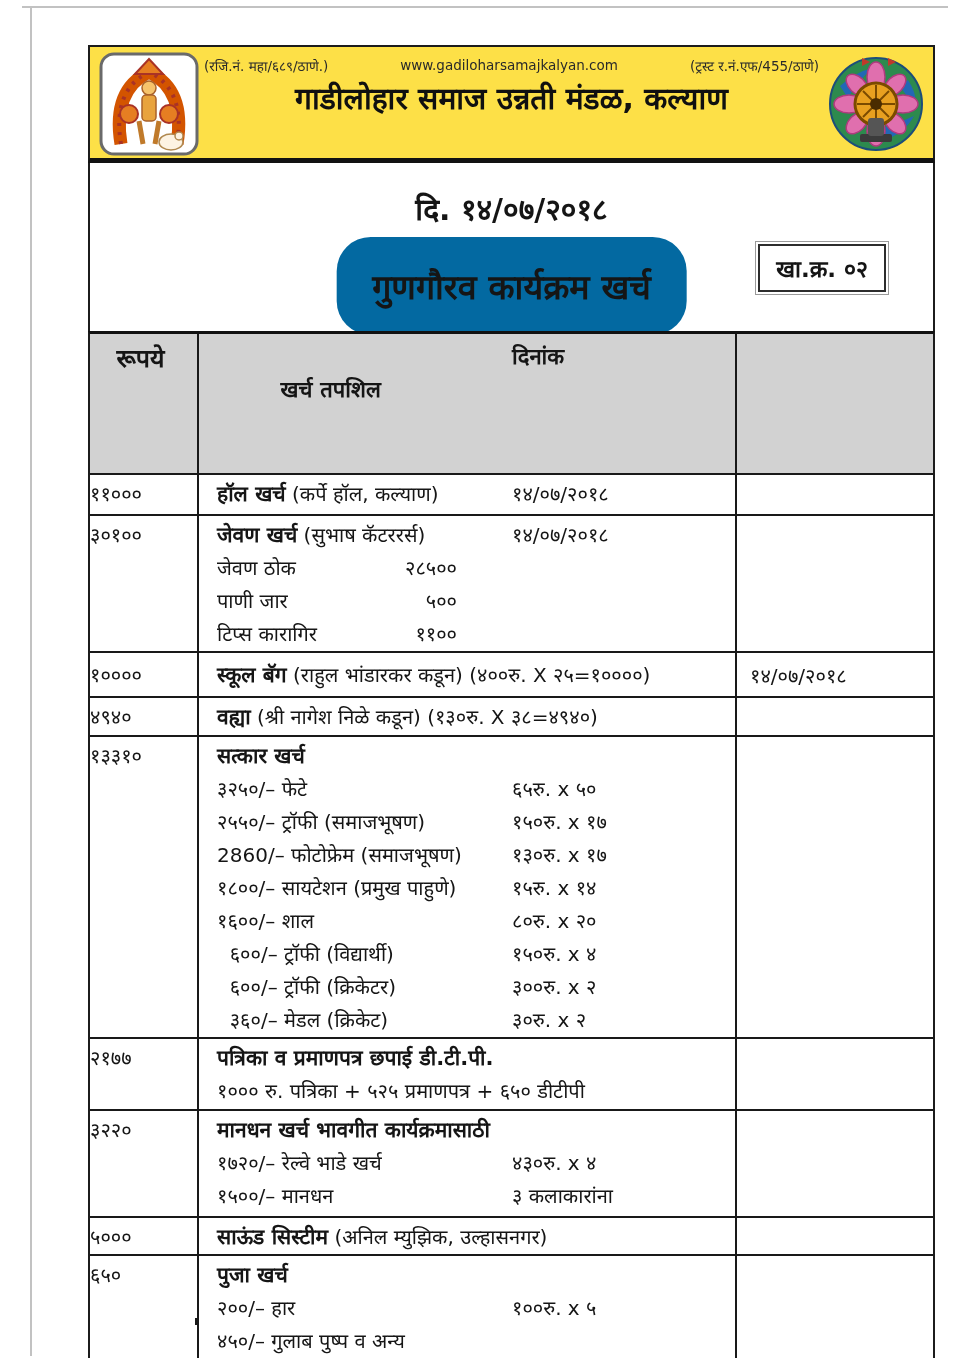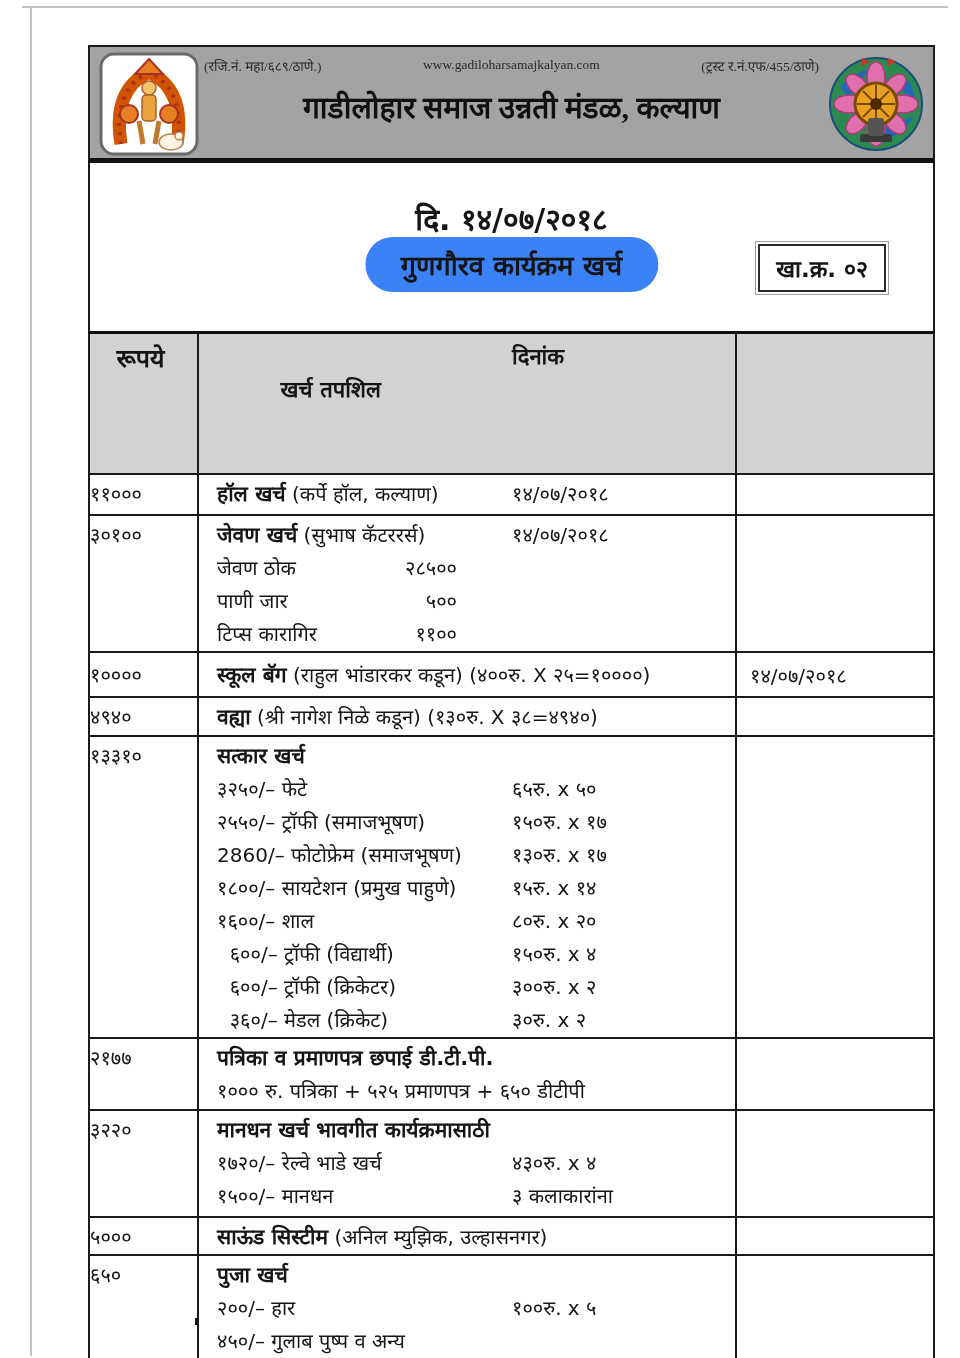--- a/index.html
+++ b/index.html
@@ -6,32 +6,32 @@
   body{
     width:960px;height:1358px;position:relative;background:#ffffff;
     font-family:"DejaVu Sans",sans-serif;color:#151515;overflow:hidden;
   }
   .scan-top{position:absolute;left:22px;top:6px;width:926px;height:2px;background:#c2c2c2;}
   .scan-left{position:absolute;left:30px;top:6px;width:2px;height:1350px;background:#c2c2c2;}
 
   .doc{position:absolute;left:88px;top:45px;width:847px;}
 
   
-  .masthead{height:111px;border:2px solid #1c1c1c;border-bottom:5px solid #111;position:relative;background:#a3a3a3;font-family:Liberation Serif, serif;}
+  .masthead{height:111px;border:2px solid #1c1c1c;border-bottom:5px solid #111;position:relative;background:#fde047;}
   .logo-left{position:absolute;left:9px;top:5px;width:100px;height:104px;}
   .logo-right{position:absolute;right:7px;top:7px;width:100px;height:100px;}
   .mast-center{position:absolute;left:114px;right:114px;top:10px;}
   .mast-top{display:flex;justify-content:space-between;align-items:flex-start;font-size:13.5px;color:#2a2a2a;}
-  .org-name{text-align:center;font-weight:bold;font-size:30px;margin-top:11px;white-space:nowrap;color:#101010;}
+  .org-name{text-align:center;font-weight:bold;font-size:30px;margin-top:2px;white-space:nowrap;color:#101010;}
 
   
   .subhead{height:168px;border-left:2px solid #1c1c1c;border-right:2px solid #1c1c1c;position:relative;background:#fff;}
-  .date-line{text-align:center;font-size:30px;font-weight:bold;padding-top:35px;}
-  .title-pill{position:absolute;left:50%;transform:translateX(-50%);top:74px;background:#3b82f6;
-    border-radius:34px;padding:9px 36px;font-size:27px;font-weight:bold;white-space:nowrap;}
+  .date-line{text-align:center;font-size:30px;font-weight:bold;padding-top:25px;}
+  .title-pill{position:absolute;left:50%;transform:translateX(-50%);top:74px;background:#0369a1;
+    border-radius:34px;padding:26px 36px;font-size:34px;font-weight:bold;white-space:nowrap;}
   .acct-wrap{position:absolute;right:44px;top:78px;border:1px solid #9a9a9a;padding:2px;background:#fff;}
   .acct{border:2px solid #2d2d2d;padding:6px 16px;font-size:23px;font-weight:bold;white-space:nowrap;}
 
   
   .etable{border-left:2px solid #1c1c1c;border-right:2px solid #1c1c1c;border-top:3px solid #111;border-bottom:5px solid #111;position:relative;background:#fff;}
   .row{display:grid;grid-template-columns:109px 538px 1fr;border-top:2px solid #191919;position:relative;}
   .row.first{border-top:none;}
   .c1{border-right:2px solid #191919;text-align:left;padding:5px 13px 0 0;font-size:20px;}
   .c2{border-right:2px solid #191919;padding:3px 0 0 18px;position:relative;}
   .c3{padding:7px 0 0 13px;font-size:20px;}

